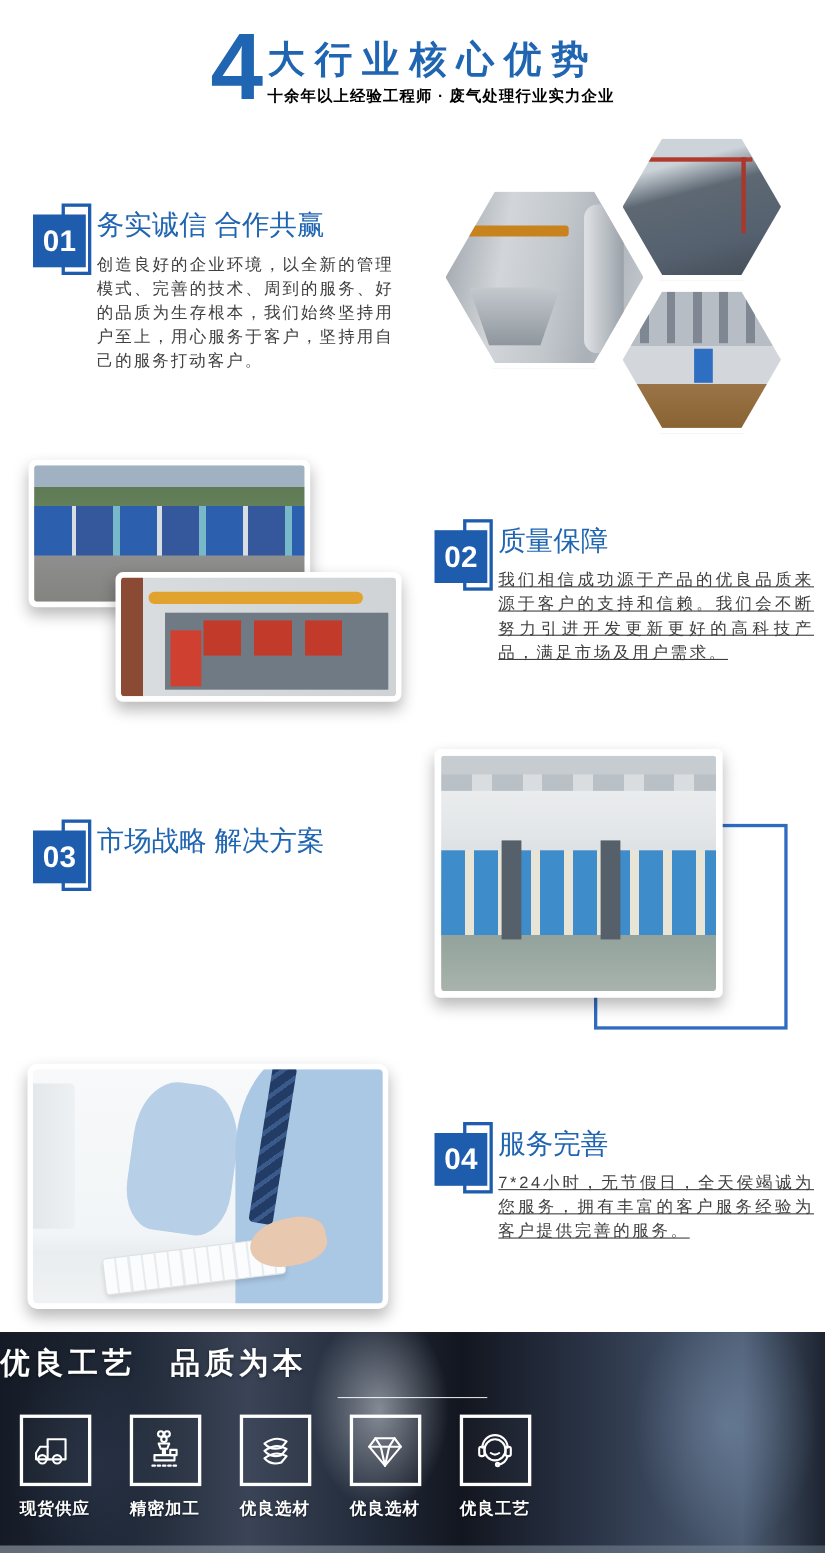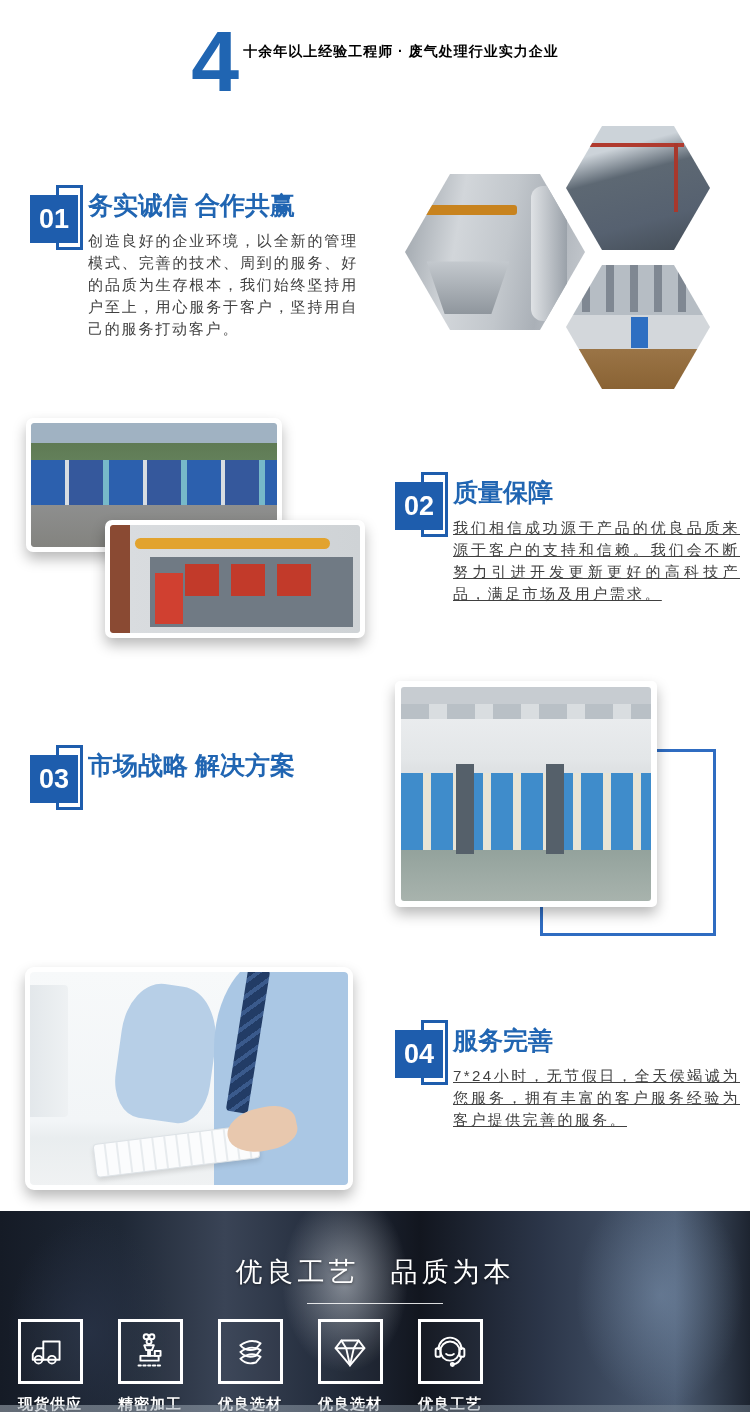--- a/index.html
+++ b/index.html
@@ -17,21 +17,21 @@
   .hdr-num{font-size:86px;line-height:70px;font-weight:700;color:var(--accent);margin-right:4px;}
   .hdr-col{padding-top:10px;}
   .hdr-title{font-size:34px;line-height:36px;font-weight:700;color:var(--accent);letter-spacing:9px;}
   .hdr-sub{margin-top:7px;font-size:14px;font-weight:700;color:#000000;letter-spacing:1px;}
 
   
   .sec-text{position:absolute;}
   .badge{position:absolute;left:0;top:4px;width:48px;height:48px;}
   .badge-outline{position:absolute;left:26px;top:-10px;width:27px;height:65px;border:3px solid var(--badge);}
   .badge-num{position:absolute;inset:0;background:var(--badge);color:#fff;display:flex;align-items:center;justify-content:center;font-size:27px;font-weight:700;z-index:1;}
-  .sec-title{margin-left:58px;font-size:25px;line-height:28px;font-weight:700;color:var(--accent);}
+  .sec-title{margin-left:58px;font-size:25px;line-height:28px;font-weight:400;color:var(--accent);}
   .sec-body{margin-left:58px;margin-top:11px;font-size:15px;line-height:22px;color:var(--body);text-align:justify;}
   .body-l{width:270px;letter-spacing:1.8px;}
   .body-r{width:287px;letter-spacing:2.4px;text-decoration:underline;}
 
   
   .hex{position:absolute;clip-path:polygon(25% 0%,75% 0%,100% 50%,75% 100%,25% 100%,0% 50%);background:#fff;filter:drop-shadow(0 7px 8px rgba(0,0,0,.3));}
   .hex-img{position:absolute;inset:5px;clip-path:polygon(25% 0%,75% 0%,100% 50%,75% 100%,25% 100%,0% 50%);overflow:hidden;}
   .hex1{left:400px;top:169px;width:190px;height:166px;z-index:2;}
   .hex1 .hex-img{background:linear-gradient(100deg,#9aa1a8 0%,#d2d6da 30%,#c2c7cc 55%,#aab0b7 75%,#c8ccd1 100%);}
   .hex2{left:561px;top:121px;width:154px;height:134px;z-index:1;}
@@ -79,36 +79,37 @@
   .hand{position:absolute;right:16%;bottom:16%;width:22%;height:20%;background:#e8c8ae;border-radius:50% 40% 40% 50%;transform:rotate(-12deg);}
 
   
   .footer{position:absolute;left:0;top:1211px;width:750px;height:201px;color:#fff;background-color:#1d2430;
     background-image:
       radial-gradient(90px 130px at 46% 35%,rgba(215,220,226,.55),transparent 70%),
       radial-gradient(120px 160px at 88% 42%,rgba(140,165,195,.4),transparent 70%),
       radial-gradient(110px 150px at 12% 60%,rgba(40,50,70,.85),transparent 75%),
       linear-gradient(90deg,#151b26 0%,#1f2836 16%,#3a4456 30%,#232c3c 44%,#12161f 56%,#2b3548 72%,#4d5d74 90%,#1d2430 100%);}
   .footer::after{content:"";position:absolute;bottom:0;left:0;width:100%;height:7px;background:linear-gradient(90deg,rgba(165,175,185,.55),rgba(120,135,150,.45));}
-  .ft-title{text-align:center;padding-top:43px;font-size:27px;font-weight:400;letter-spacing:4px;text-shadow:0 1px 3px rgba(0,0,0,.5);}
+  .ft-title{padding-top:10px;font-size:27px;font-weight:700;letter-spacing:4px;text-shadow:0 1px 3px rgba(0,0,0,.5);}
   .ft-line{width:136px;height:1px;background:rgba(255,255,255,.85);margin:13px auto 0;}
   .ft-row{margin-top:15px;display:flex;}
   .ft-item{width:100px;display:flex;flex-direction:column;align-items:center;}
   .ft-box{width:65px;height:65px;border:3px solid #fff;display:flex;align-items:center;justify-content:center;background:rgba(255,255,255,.02);}
   .ft-box svg{width:46px;height:46px;stroke:#fff;fill:none;stroke-width:2;stroke-linecap:round;stroke-linejoin:round;}
   .ft-label{margin-top:11px;font-size:15px;font-weight:700;letter-spacing:1px;text-shadow:0 1px 2px rgba(0,0,0,.6);}
 </style>
 </head>
 <body>
 
 <div class="page">
 
   <div class="hdr">
     <div class="hdr-num">4</div>
     <div class="hdr-col">
+      <div class="hdr-title">大行业核心优势</div>
       <div class="hdr-sub">十余年以上经验工程师 · 废气处理行业实力企业</div>
     </div>
   </div>
 
   <div class="sec-text" style="left:30px;top:191px;width:340px;">
     <div class="badge">
       <span class="badge-outline"></span>
       <span class="badge-num">01</span>
     </div>
     <div class="sec-title">务实诚信 合作共赢</div>

